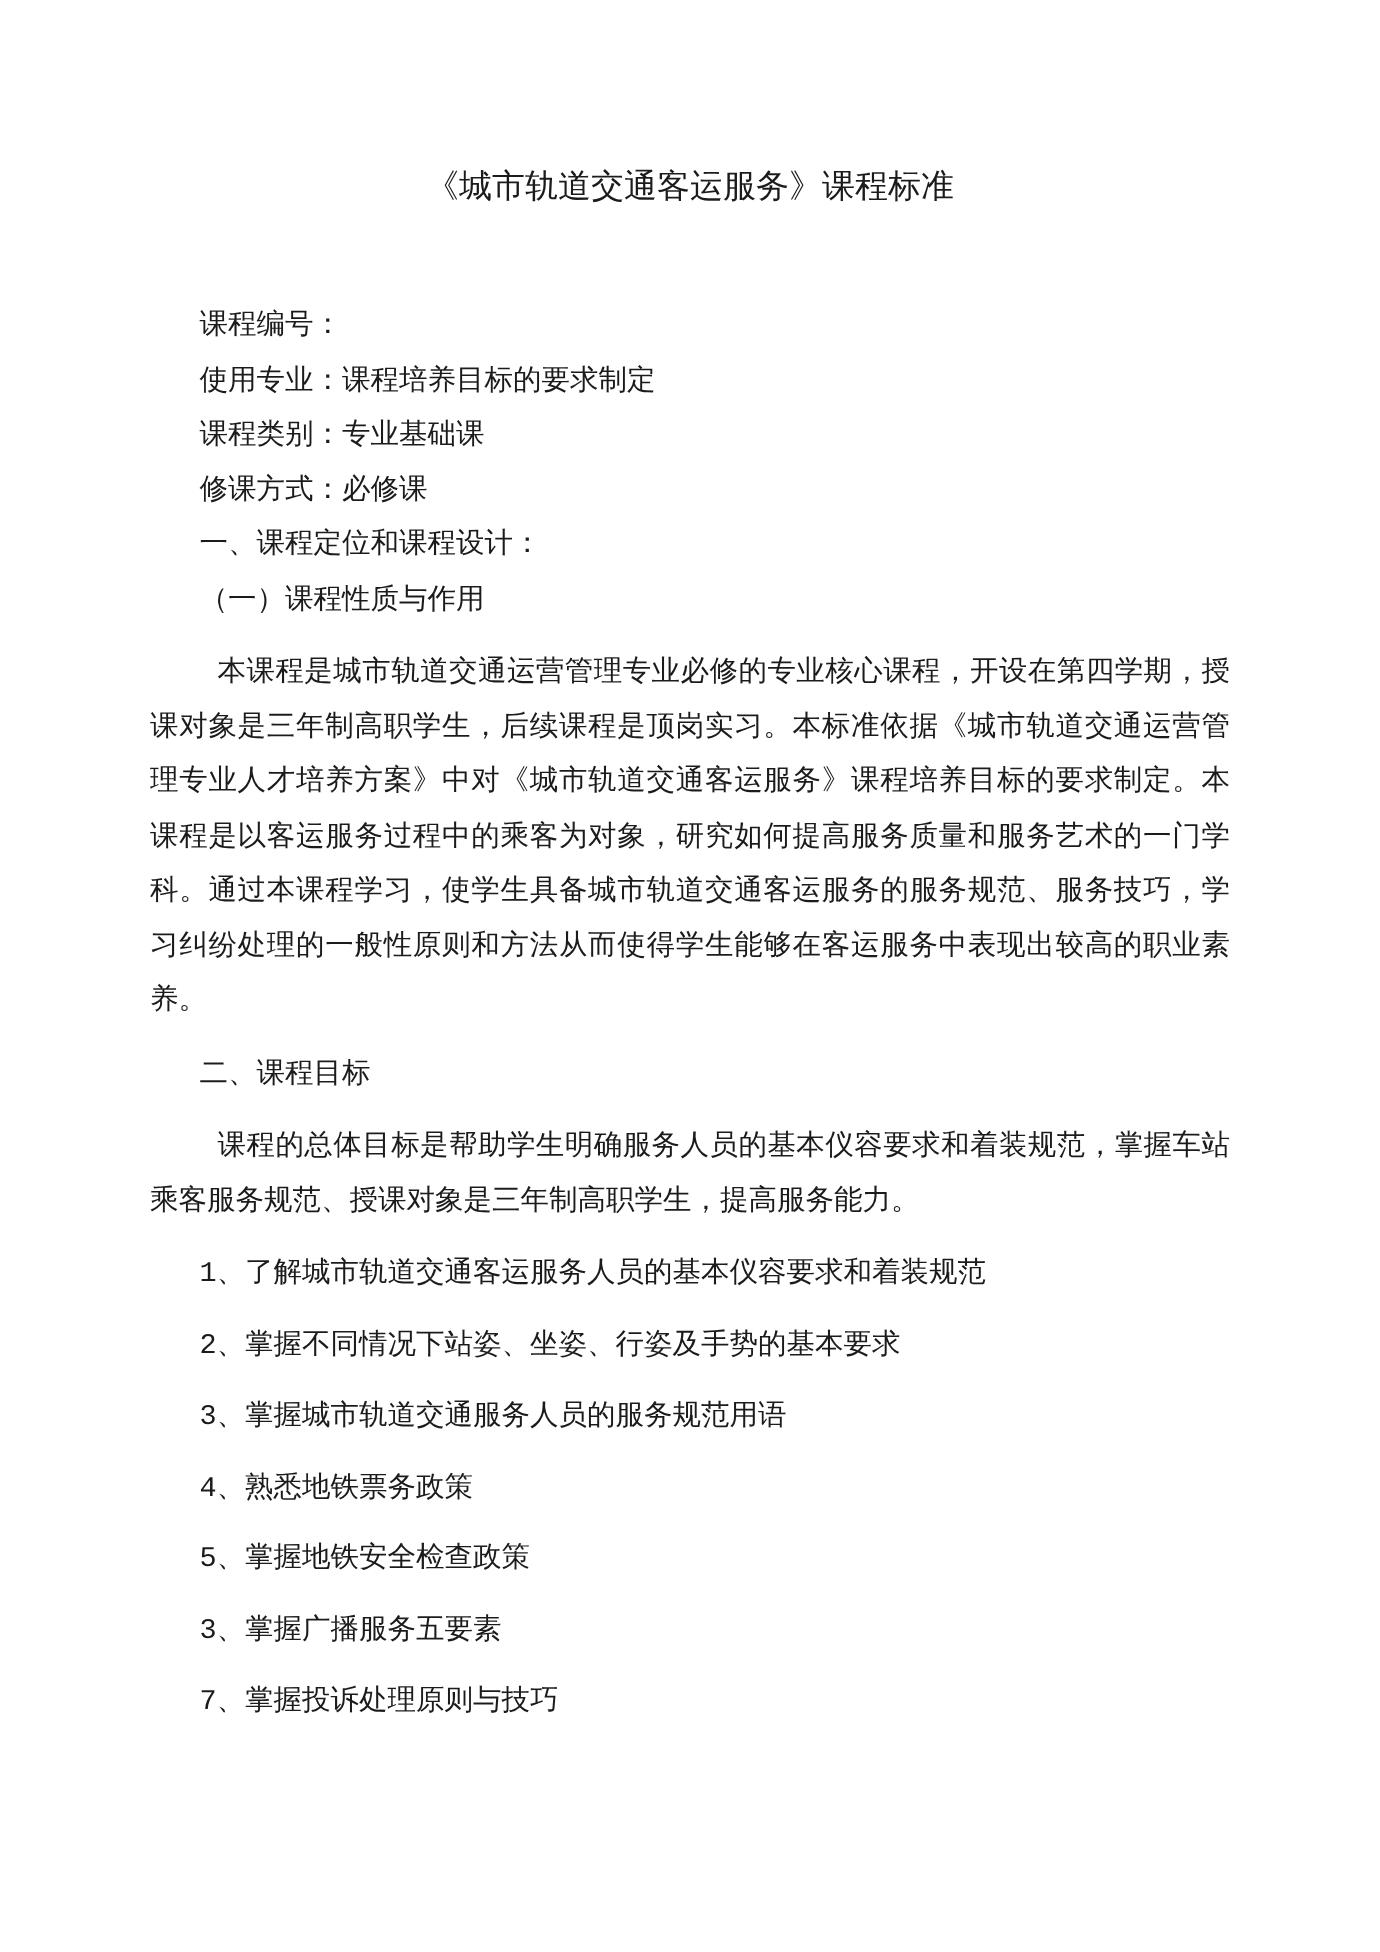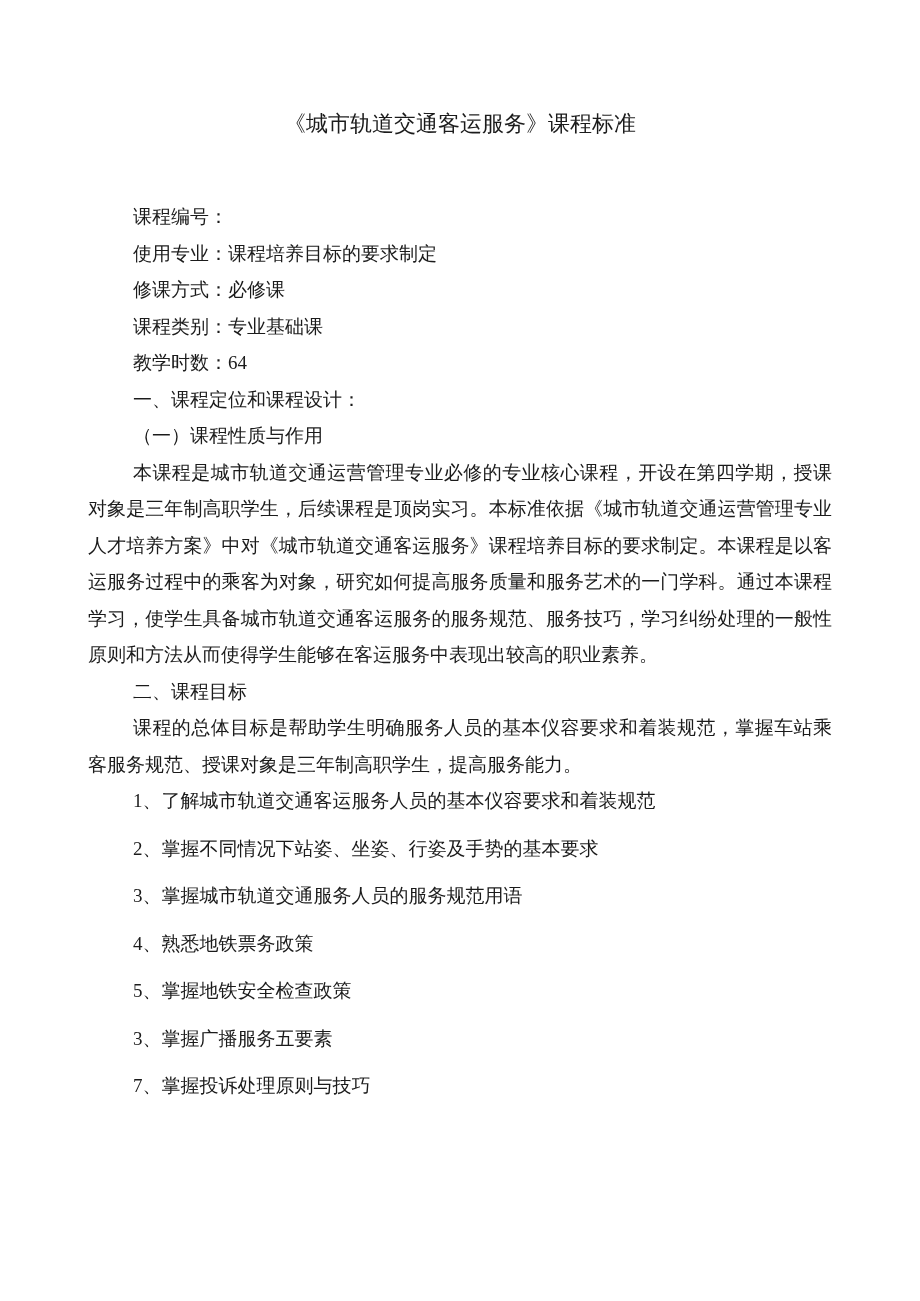--- a/index.html
+++ b/index.html
@@ -30,53 +30,53 @@
   .meta-line {
     padding-left: 45px;
     white-space: nowrap;
   }
   .heading-line,
   .subheading-line {
     padding-left: 45px;
     white-space: nowrap;
   }
   .para {
-    margin: 0;
+    margin: 12px;
     text-indent: 45px;
     text-align: justify;
     text-justify: inter-ideograph;
     font-family: Liberation Serif, serif;
   }
   .objective-list {
     margin: 0;
     padding: 0;
     list-style: none;
   }
   .objective-item {
     padding-left: 45px;
     margin-top: 11px;
     white-space: nowrap;
+    font-family: Liberation Mono, monospace;
   }
   .objective-item:first-child {
     margin-top: 0;
   }
 </style>
 </head>
 <body>
 
 <div class="page">
 
   <h1 class="doc-title">《城市轨道交通客运服务》课程标准</h1>
 
   <div class="meta-block">
     <div class="meta-line"><span>课程编号：</span><span></span></div>
     <div class="meta-line"><span>使用专业：</span><span>课程培养目标的要求制定</span></div>
+    <div class="meta-line"><span>课程类别：</span><span>专业基础课</span></div>
     <div class="meta-line"><span>修课方式：</span><span>必修课</span></div>
-    <div class="meta-line"><span>课程类别：</span><span>专业基础课</span></div>
-    <div class="meta-line"><span>教学时数：</span><span>64</span></div>
   </div>
 
   <div class="heading-line">一、课程定位和课程设计：</div>
   <div class="subheading-line">（一）课程性质与作用</div>
   <p class="para">本课程是城市轨道交通运营管理专业必修的专业核心课程，开设在第四学期，授课对象是三年制高职学生，后续课程是顶岗实习。本标准依据《城市轨道交通运营管理专业人才培养方案》中对《城市轨道交通客运服务》课程培养目标的要求制定。本课程是以客运服务过程中的乘客为对象，研究如何提高服务质量和服务艺术的一门学科。通过本课程学习，使学生具备城市轨道交通客运服务的服务规范、服务技巧，学习纠纷处理的一般性原则和方法从而使得学生能够在客运服务中表现出较高的职业素养。</p>
 
   <div class="heading-line">二、课程目标</div>
   <p class="para">课程的总体目标是帮助学生明确服务人员的基本仪容要求和着装规范，掌握车站乘客服务规范、授课对象是三年制高职学生，提高服务能力。</p>
 
   <ul class="objective-list">

